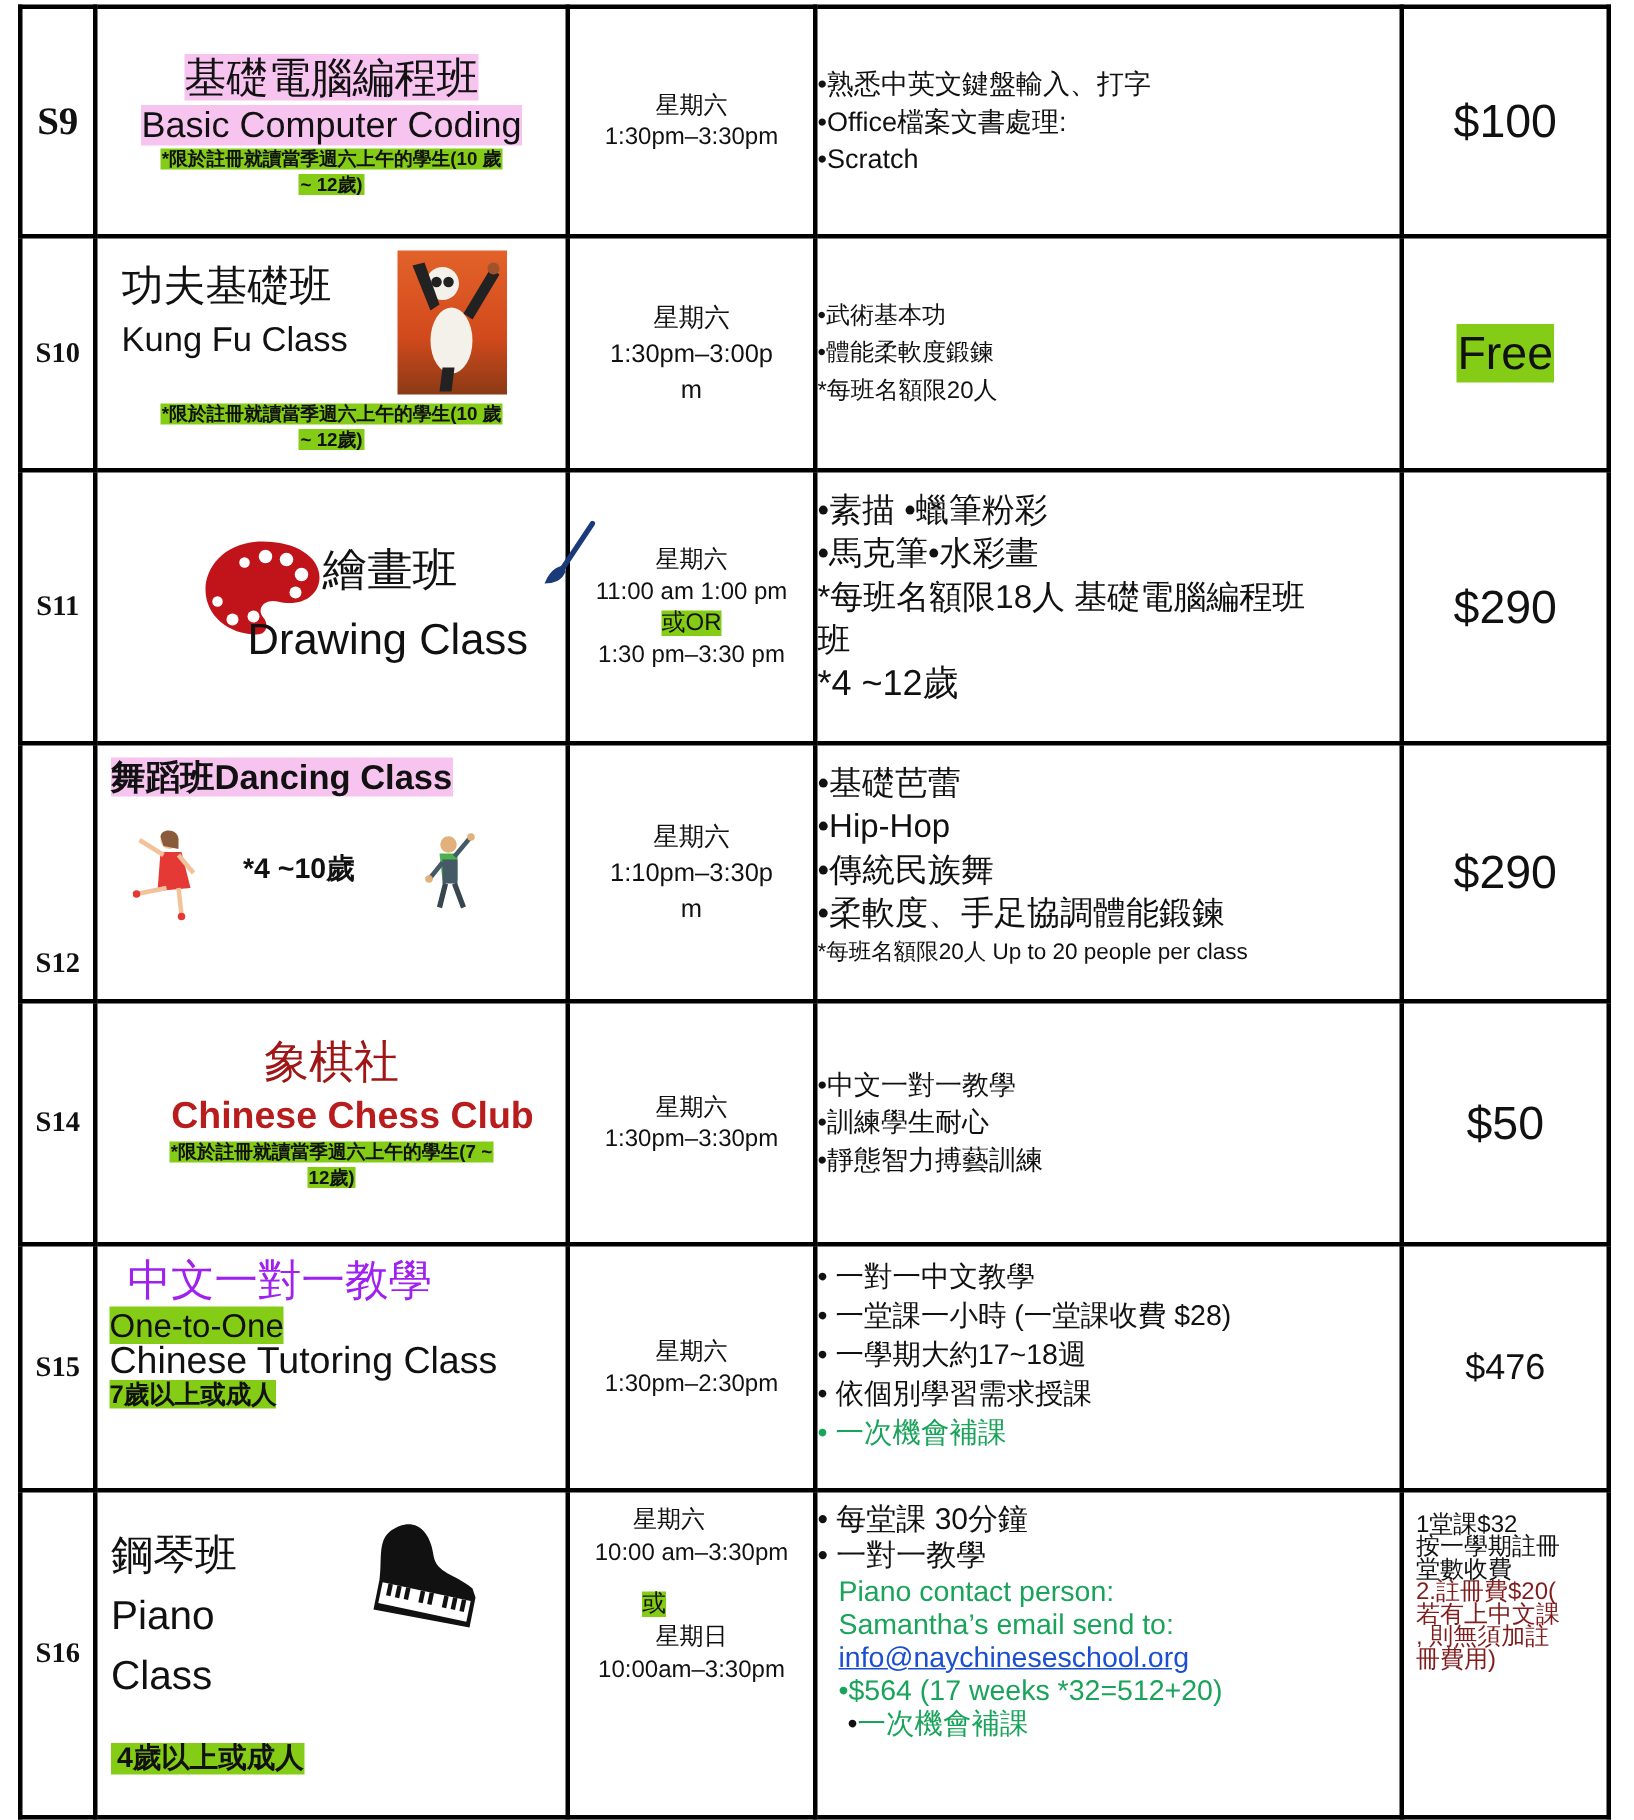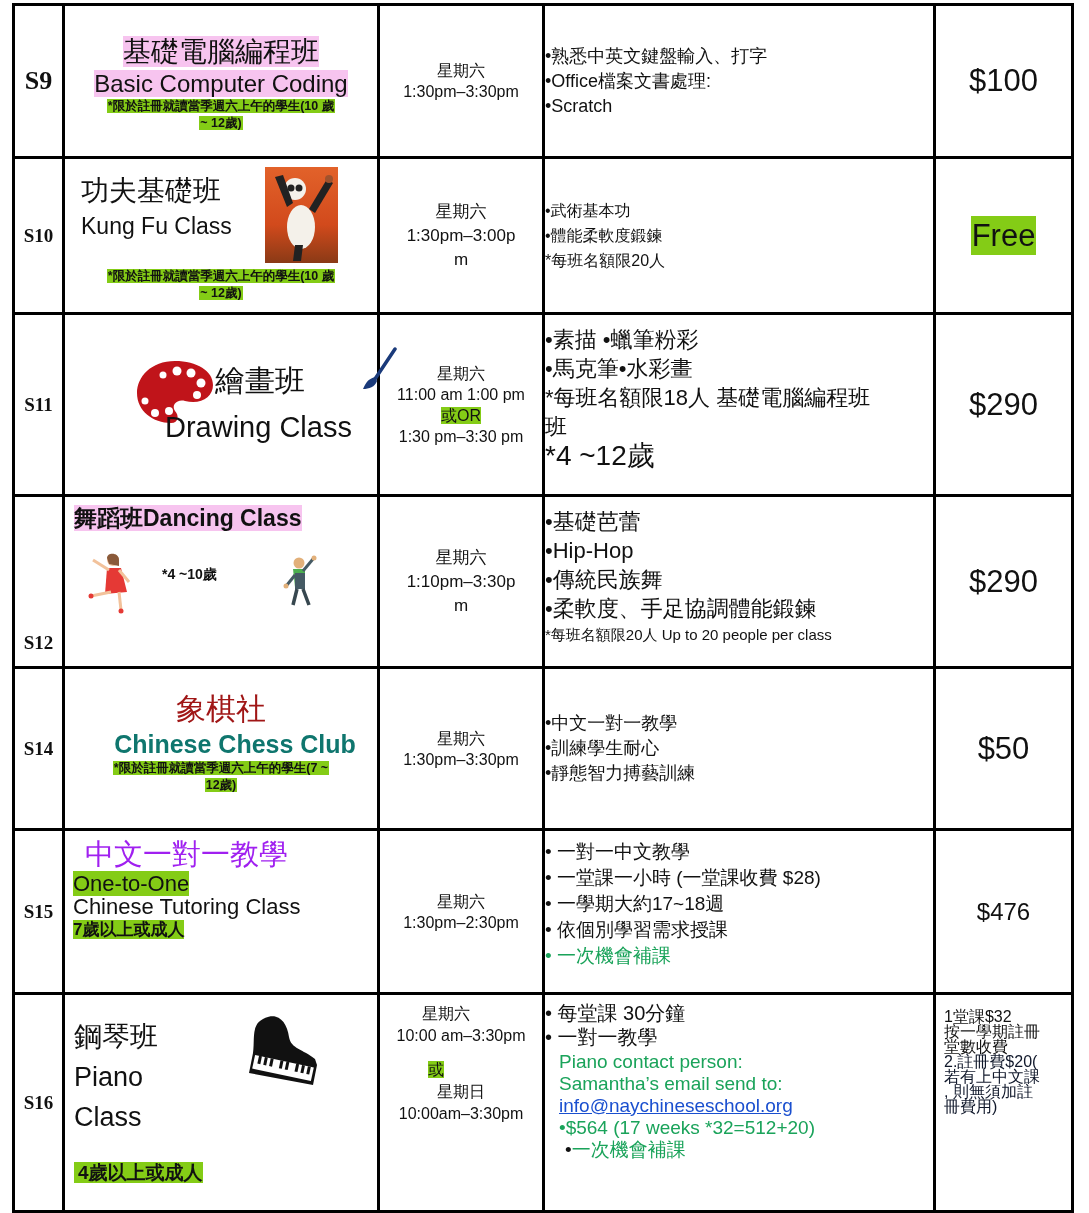--- a/index.html
+++ b/index.html
@@ -17,21 +17,21 @@
   td.time { text-align: center; font-size: 16px; line-height: 21px; }
   td.price { text-align: center; vertical-align: top; font-size: 31px; padding-top: 14px; }
   td.desc { vertical-align: middle; padding: 6px 4px 6px 10px; font-size: 19px; line-height: 25px; }
   .hl-yellow { background: #84cc16; }
   .hl-pink { background: #f7c4ef; }
   .name-wrap { position: relative; text-align: center; }
   .note { font-size: 12.5px; font-weight: bold; line-height: 17px; }
   .note .hl-yellow { padding: 0 1px; }
   .line { display: block; }
   .green { color: #1aa35a; }
-  .lime { color: #0f172a; }
+  .lime { color: #7f1d1d; }
   .link { color: #1a4fcf; text-decoration: underline; }
   .img-box { position: absolute; }
 </style>
 </head>
 <body>
 
 <table class="classes">
   <colgroup>
     <col class="c-code">
       <col class="c-name">
@@ -125,42 +125,42 @@
       <span class="line">星期六</span>
       <span class="line">11:00 am 1:00 pm</span>
       <span class="line"><span class="hl-yellow">或OR</span></span>
       <span class="line">1:30 pm–3:30 pm</span>
     </td>
     <td class="desc" style="font-size:22px;line-height:29px;vertical-align:top;padding-top:10px;">
       <span class="line">•素描  •蠟筆粉彩</span>
       <span class="line">•馬克筆•水彩畫</span>
       <span class="line">*每班名額限18人 基礎電腦編程班</span>
       <span class="line">班</span>
-      <span class="line" style="font-size:28px;">*4 ~12歲</span>
+      <span class="line" style="font-size:24px;">*4 ~12歲</span>
     </td>
     <td class="price">$290</td>
   </tr>
 
   <tr style="height:172px">
     <td class="code bottom">S12</td>
     <td style="vertical-align:top;">
       <div style="position:relative;height:166px;">
         <div style="position:absolute;left:9px;top:6px;font-size:23px;font-weight:bold;line-height:30px;"><span class="hl-pink">舞蹈班Dancing Class</span></div>
         <svg class="img-box" style="left:22px;top:55px;" width="46" height="62" viewBox="0 0 46 62">
           <circle cx="26" cy="8" r="6" fill="#f2c29b"></circle>
           <path d="M20 6 C20 0 32 0 32 8 L32 14 L22 12 Z" fill="#8a5a3a"></path>
           <path d="M20 16 L34 16 L40 40 L18 42 Z" fill="#e53935"></path>
           <path d="M22 18 L6 8" stroke="#f2c29b" stroke-width="3"></path>
           <path d="M32 18 L42 30" stroke="#f2c29b" stroke-width="3"></path>
           <path d="M24 40 L4 44" stroke="#f2c29b" stroke-width="3"></path>
           <path d="M32 40 L34 58" stroke="#f2c29b" stroke-width="3"></path>
           <circle cx="4" cy="44" r="2.5" fill="#e53935"></circle>
               <circle cx="34" cy="59" r="2.5" fill="#e53935"></circle>
         </svg>
-        <div style="position:absolute;left:97px;top:69px;font-size:14px;font-weight:bold;">*4 ~10歲</div>
+        <div style="position:absolute;left:97px;top:69px;font-size:19px;font-weight:bold;">*4 ~10歲</div>
         <svg class="img-box" style="left:218px;top:58px;" width="36" height="54" viewBox="0 0 36 54">
           <circle cx="16" cy="8" r="5.5" fill="#e2b07a"></circle>
           <path d="M10 14 L22 14 L22 32 L12 32 Z" fill="#4caf50"></path>
           <path d="M12 18 L12 34 L22 34 L22 18 Z" fill="#455a64"></path>
           <path d="M20 16 L30 4" stroke="#455a64" stroke-width="3"></path>
           <path d="M12 20 L4 30" stroke="#455a64" stroke-width="3"></path>
           <path d="M14 34 L10 50 M20 34 L26 50" stroke="#37474f" stroke-width="3.5"></path>
           <circle cx="31" cy="3" r="2.5" fill="#e2b07a"></circle>
               <circle cx="3" cy="31" r="2.5" fill="#e2b07a"></circle>
         </svg>
@@ -179,21 +179,21 @@
       <span class="line" style="font-size:15px;line-height:24px;">*每班名額限20人 Up to 20 people per class</span>
     </td>
     <td class="price">$290</td>
   </tr>
 
   <tr style="height:162px">
     <td class="code">S14</td>
     <td>
       <div class="name-wrap" style="padding-bottom:14px;">
         <div style="font-size:30px;line-height:38px;color:#a01616;">象棋社</div>
-        <div style="font-size:25px;line-height:32px;font-weight:bold;color:#0f766e;margin-left:28px;">Chinese Chess Club</div>
+        <div style="font-size:25px;line-height:32px;font-weight:bold;color:#b91c1c;margin-left:28px;">Chinese Chess Club</div>
         <div class="note"><span class="hl-yellow">*限於註冊就讀當季週六上午的學生(7 ~</span><br><span class="hl-yellow">12歲)</span></div>
       </div>
     </td>
     <td class="time">
       <span class="line">星期六</span>
       <span class="line">1:30pm–3:30pm</span>
     </td>
     <td class="desc" style="font-size:18px;">
       <span class="line">•中文一對一教學</span>
       <span class="line">•訓練學生耐心</span>
@@ -201,21 +201,21 @@
     </td>
     <td class="price">$50</td>
   </tr>
 
   <tr style="height:164px">
     <td class="code">S15</td>
     <td style="vertical-align:top;">
       <div style="position:relative;height:158px;padding-left:8px;">
         <div style="padding-top:4px;font-size:29px;line-height:38px;color:#a020f0;padding-left:12px;">中文一對一教學</div>
         <div style="margin-top:0;font-size:22px;line-height:22px;"><span class="hl-yellow">One-to-One</span></div>
-        <div style="font-size:22px;line-height:24px;">Chinese Tutoring Class</div>
+        <div style="font-size:25px;line-height:24px;">Chinese Tutoring Class</div>
         <div style="font-size:17px;font-weight:bold;line-height:22px;"><span class="hl-yellow">7歲以上或成人</span></div>
       </div>
     </td>
     <td class="time">
       <span class="line">星期六</span>
       <span class="line">1:30pm–2:30pm</span>
     </td>
     <td class="desc" style="font-size:19px;line-height:26px;vertical-align:top;padding-top:8px;">
       <span class="line">• 一對一中文教學</span>
       <span class="line">• 一堂課一小時 (一堂課收費 $28)</span>

